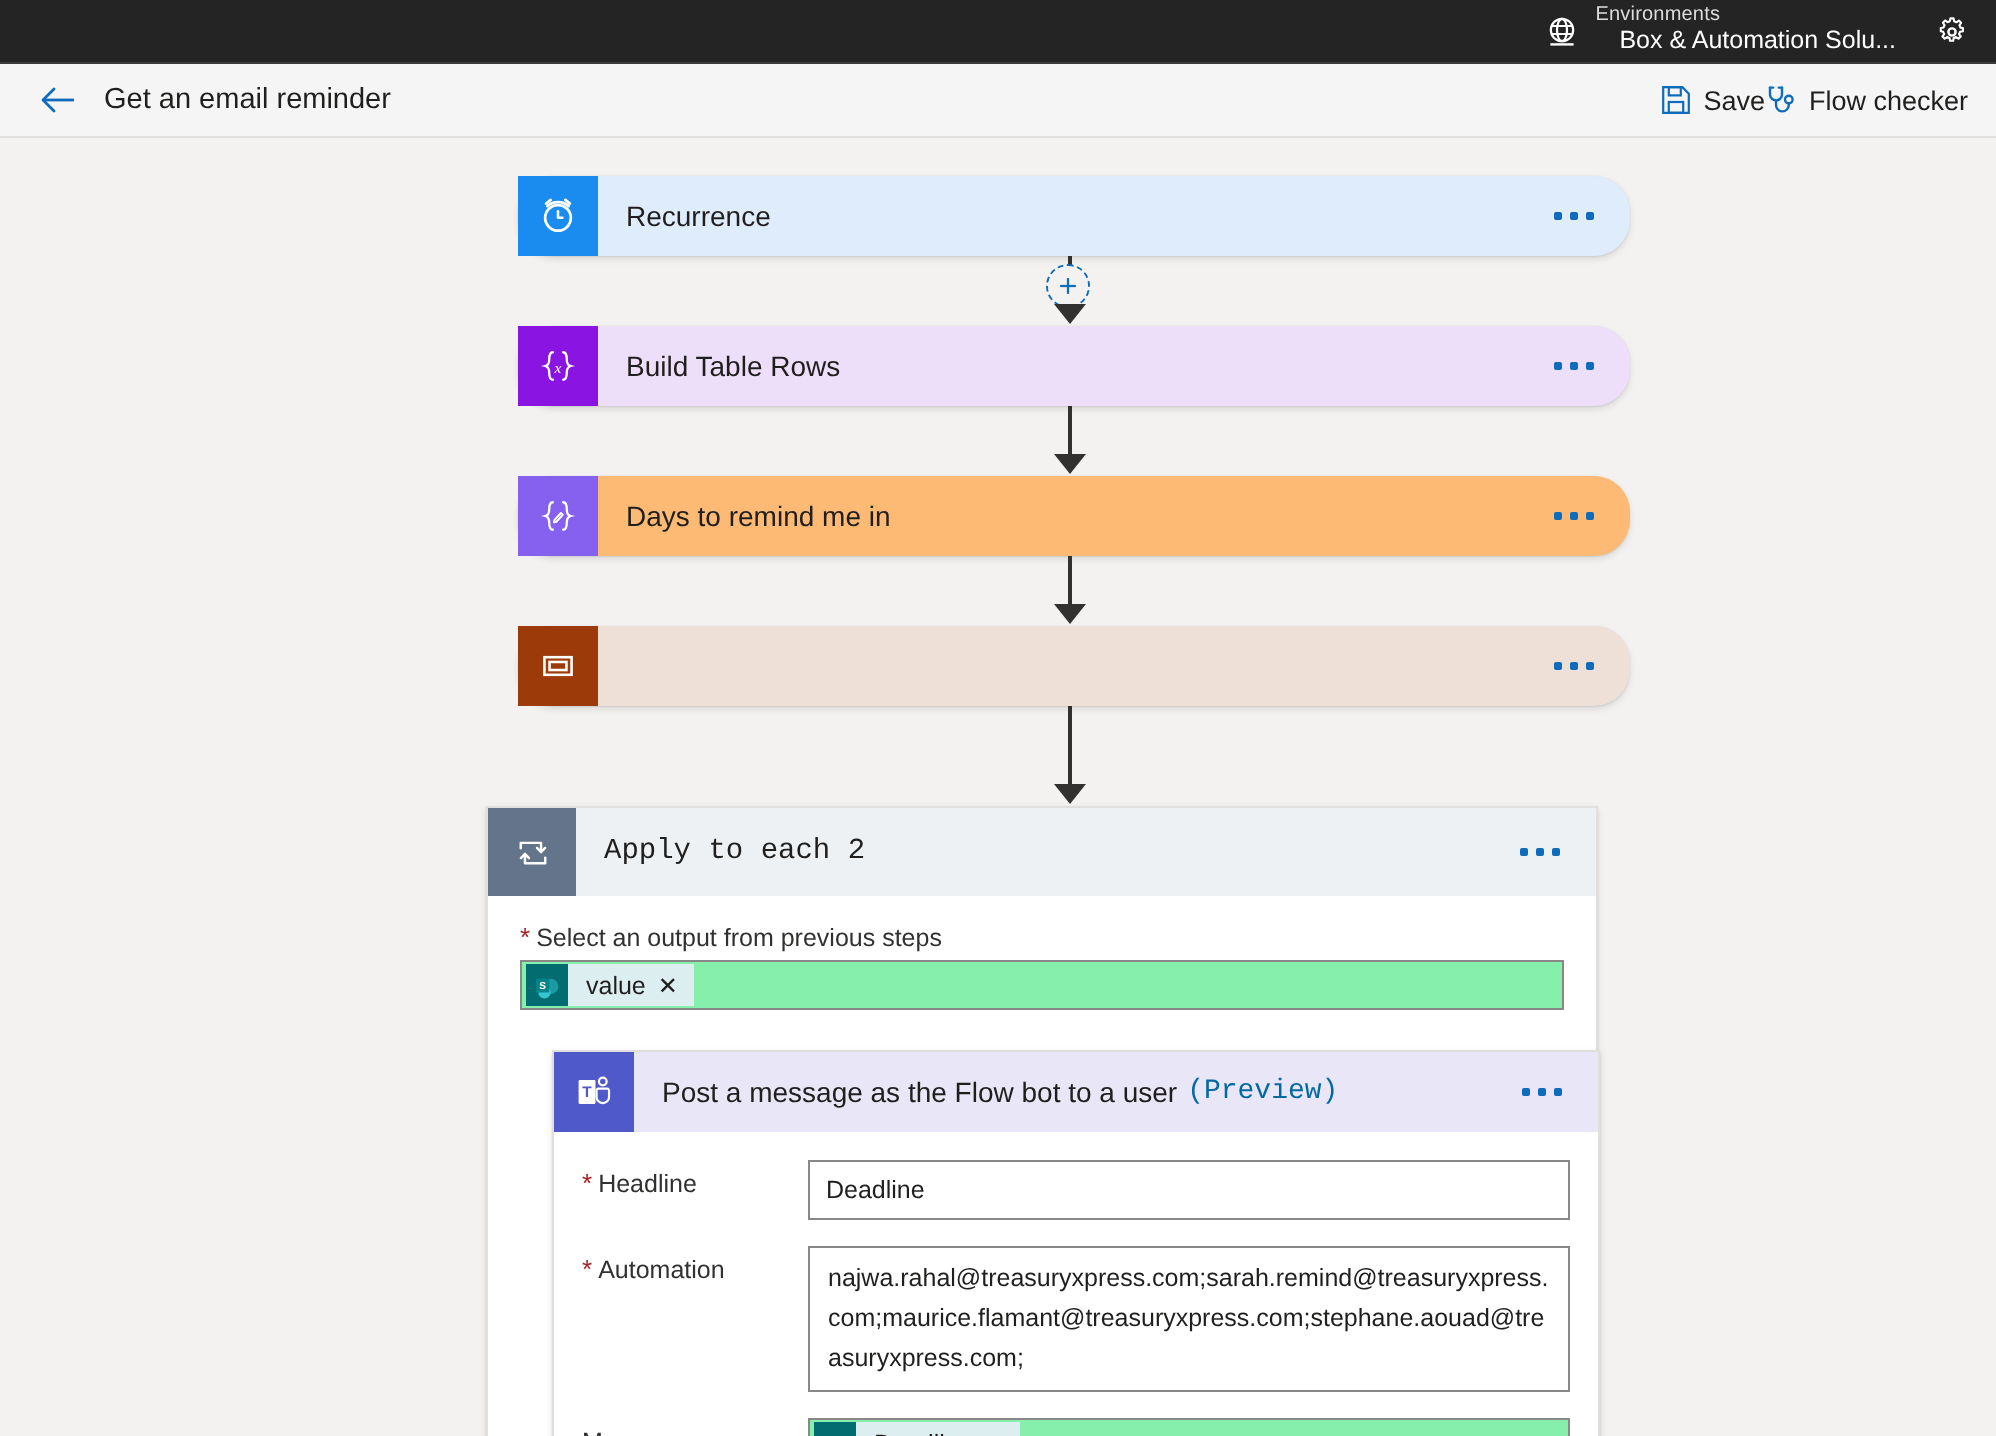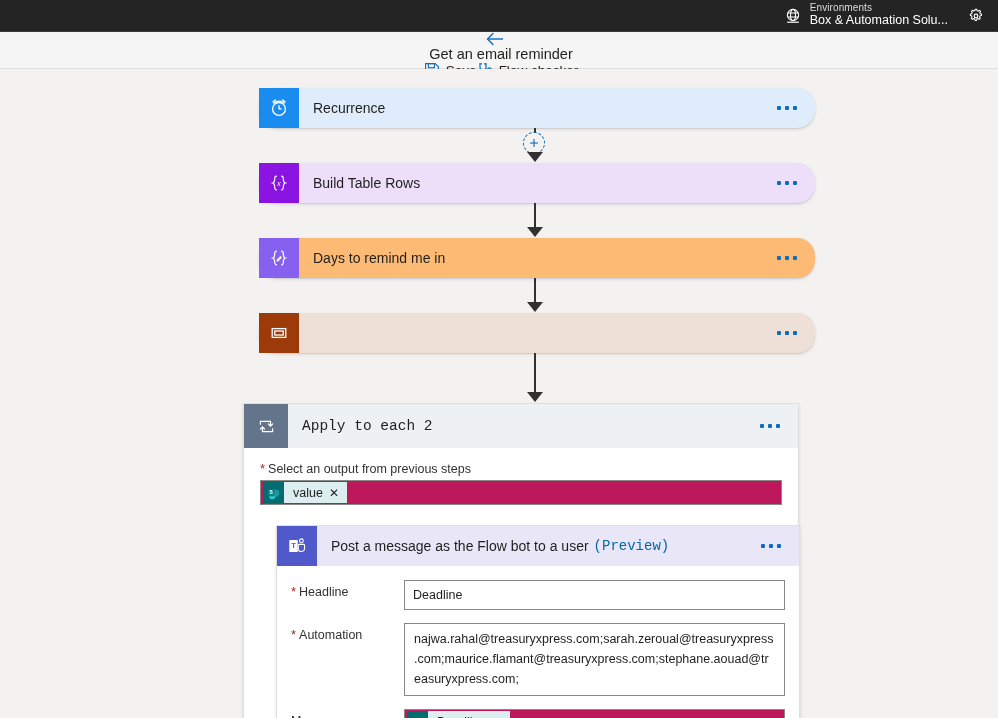--- a/index.html
+++ b/index.html
@@ -52,39 +52,39 @@
     font-size: 10px;
     color: #dcdcdc;
     letter-spacing: .1px;
     margin-bottom: 1px;
     white-space: nowrap;
   }
   .env-name {
     font-size: 12.5px;
     color: #ffffff;
     white-space: nowrap;
+    margin-left: 12px;
   }
   .gear-btn {
     width: 44px;
     height: 31px;
     display: flex;
     align-items: center;
     justify-content: center;
   }
   .gear-icon { width: 16px; height: 16px; display: block; }
 
   
   .cmdbar {
     height: 36px;
     background: #f5f5f5;
     border-bottom: 1px solid #e1dfdd;
     display: flex;
     align-items: center;
     padding: 0 14px 0 18px;
-    flex-direction: column;
   }
   .back-btn {
     width: 22px;
     height: 22px;
     display: flex;
     align-items: center;
     justify-content: center;
     margin-right: 12px;
   }
   .back-icon { width: 18px; height: 14px; display: block; }
@@ -222,21 +222,21 @@
     font-size: 12.5px;
     color: #323130;
     margin-bottom: 4px;
     display: flex;
     align-items: baseline;
   }
   .req { color: #a4262c; margin-right: 3px; font-size: 13px; line-height: 1; }
 
   .token-input {
     border: 1px solid #8a8886;
-    background: #be185d;
+    background: #86efac;
     height: 25px;
     display: flex;
     align-items: center;
     padding: 0 2px;
     box-sizing: border-box;
   }
   .token {
     display: flex;
     align-items: center;
     height: 21px;
@@ -552,21 +552,21 @@
                 <div class="text-input">Deadline</div>
               </div>
             </div>
 
             <div class="form-row">
               <div class="lbl">
                 <span class="req">*</span>
                 <span>Automation</span>
               </div>
               <div class="ctl">
-                <div class="text-input multiline">najwa.rahal@treasuryxpress.com;sarah.zeroual@treasuryxpress.com;maurice.flamant@treasuryxpress.com;stephane.aouad@treasuryxpress.com;</div>
+                <div class="text-input multiline">najwa.rahal@treasuryxpress.com;sarah.remind@treasuryxpress.com;maurice.flamant@treasuryxpress.com;stephane.aouad@treasuryxpress.com;</div>
               </div>
             </div>
 
             <div class="form-row" style="margin-bottom:16px">
               <div class="lbl">
                 <span>Message</span>
               </div>
               <div class="ctl">
                 <div class="token-input">
                   <span class="token">

